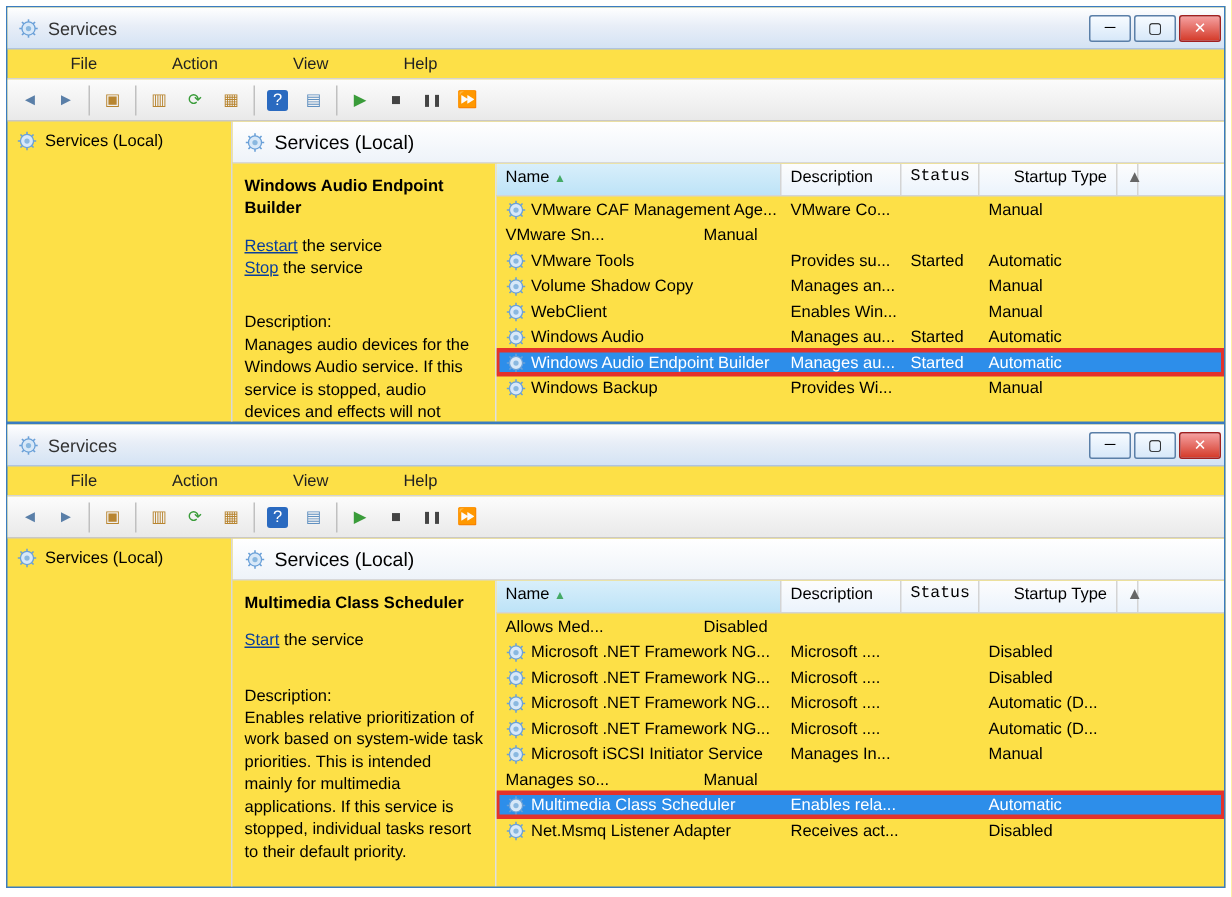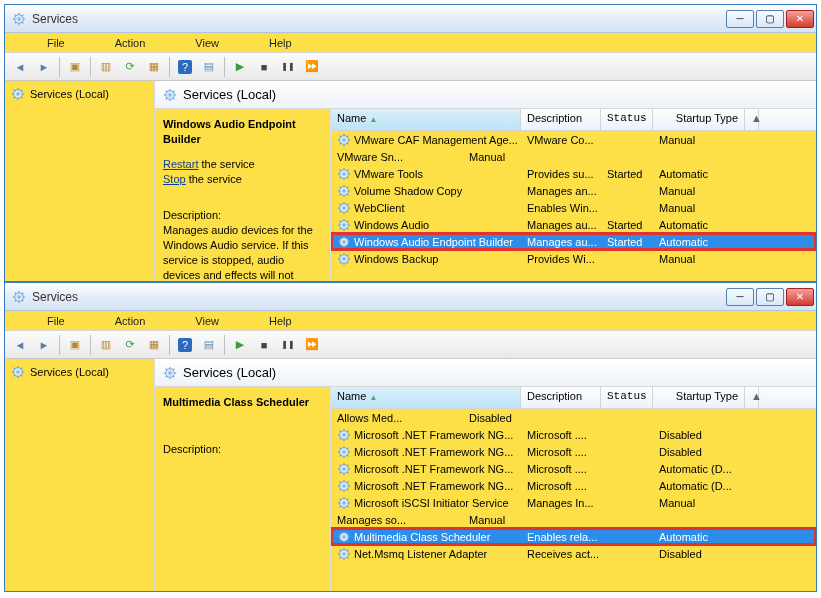--- a/index.html
+++ b/index.html
@@ -486,22 +486,24 @@
                   <line x1="3" y1="13" x2="4.5" y2="11.5"></line>
                   <line x1="11.5" y1="4.5" x2="13" y2="3"></line>
                 </g>
               </svg>
             </span>
             <span>Services (Local)</span>
           </div>
           <div class="rp-body">
             <div class="detail-pane">
               <div class="svc-name">Multimedia Class Scheduler</div>
+              <div><a>Start</a><span> the service</span></div>
               <div style="height:22px"></div>
               <div>Description:</div>
+              <div>Enables relative prioritization of work based on system-wide task priorities. This is intended mainly for multimedia applications.  If this service is stopped, individual tasks resort to their default priority.</div>
             </div>
             <div class="list-pane">
               <div class="cols">
                 <div class="col name">Name <span style="font-size:8px;color:#4a6;">▲</span></div>
                 <div class="col desc">Description</div>
                 <div class="col stat">Status</div>
                 <div class="col stype">Startup Type</div>
                 <div class="col sbend">▲</div>
               </div>
               <div class="rows">

